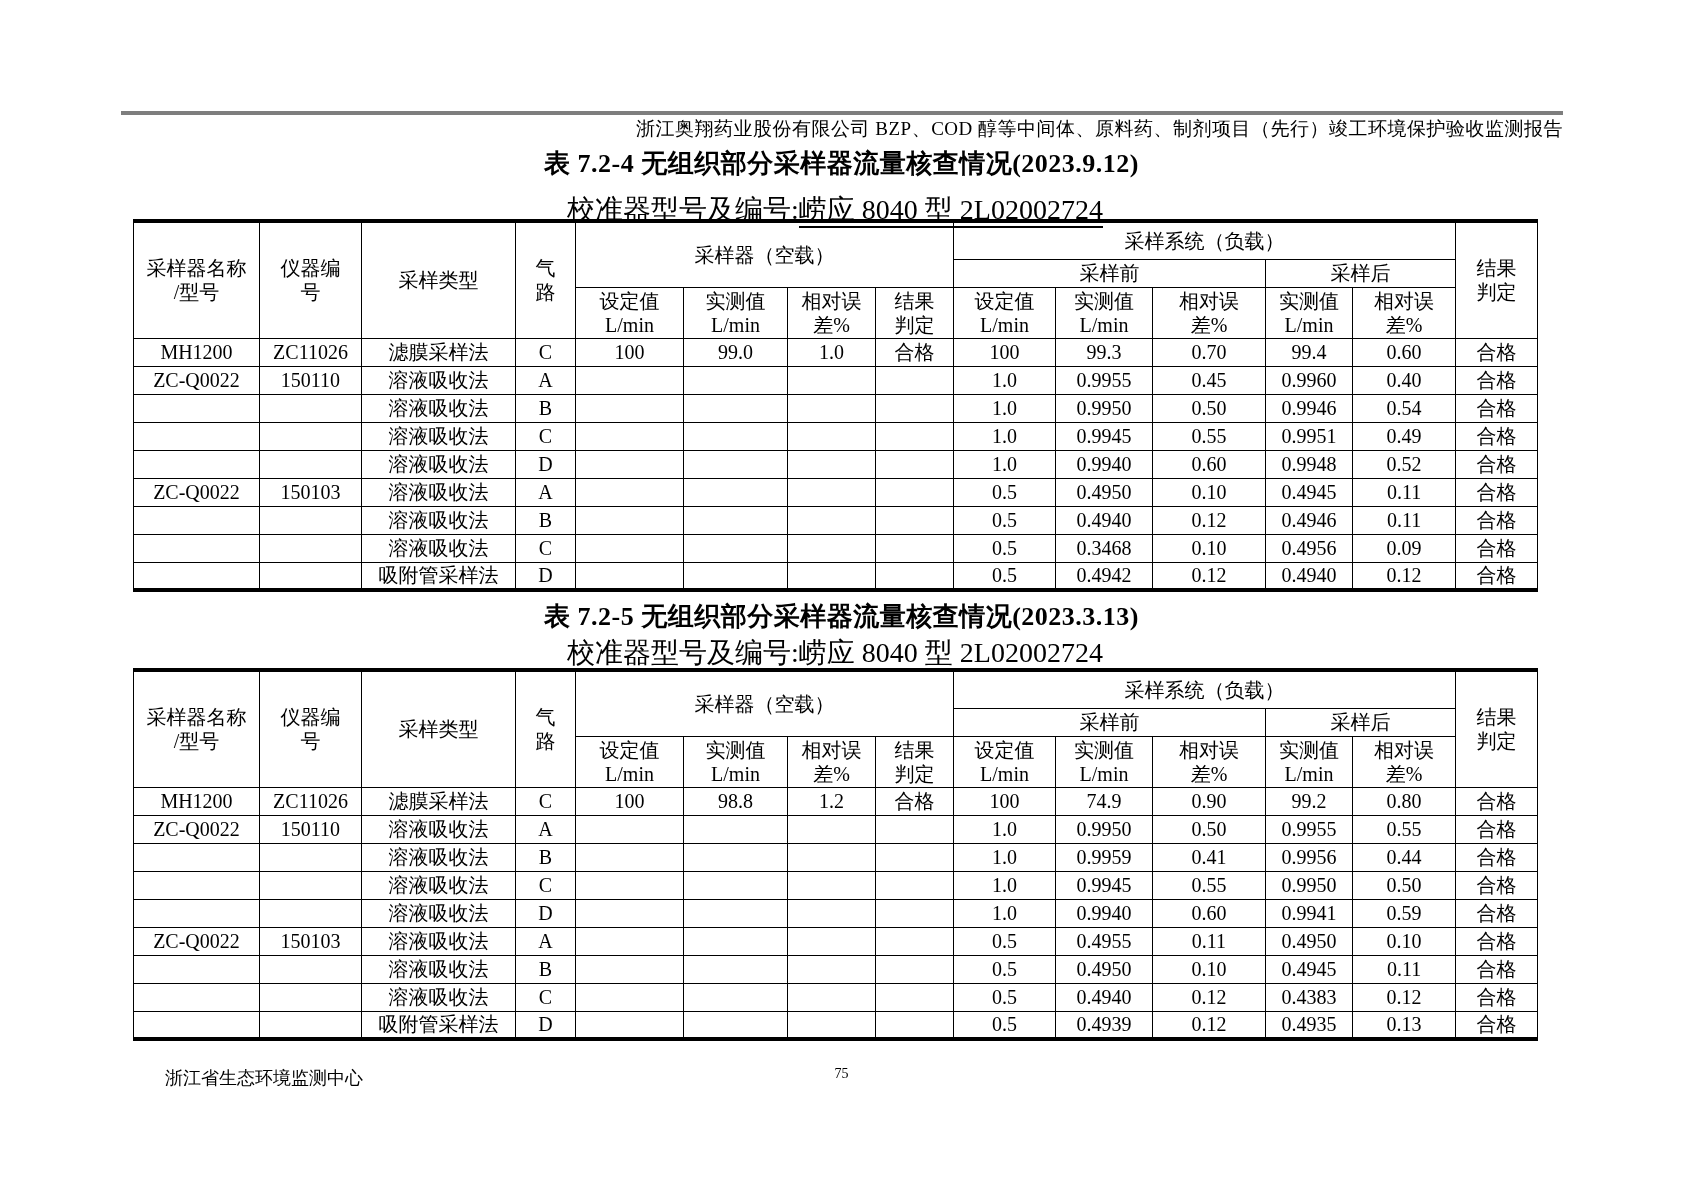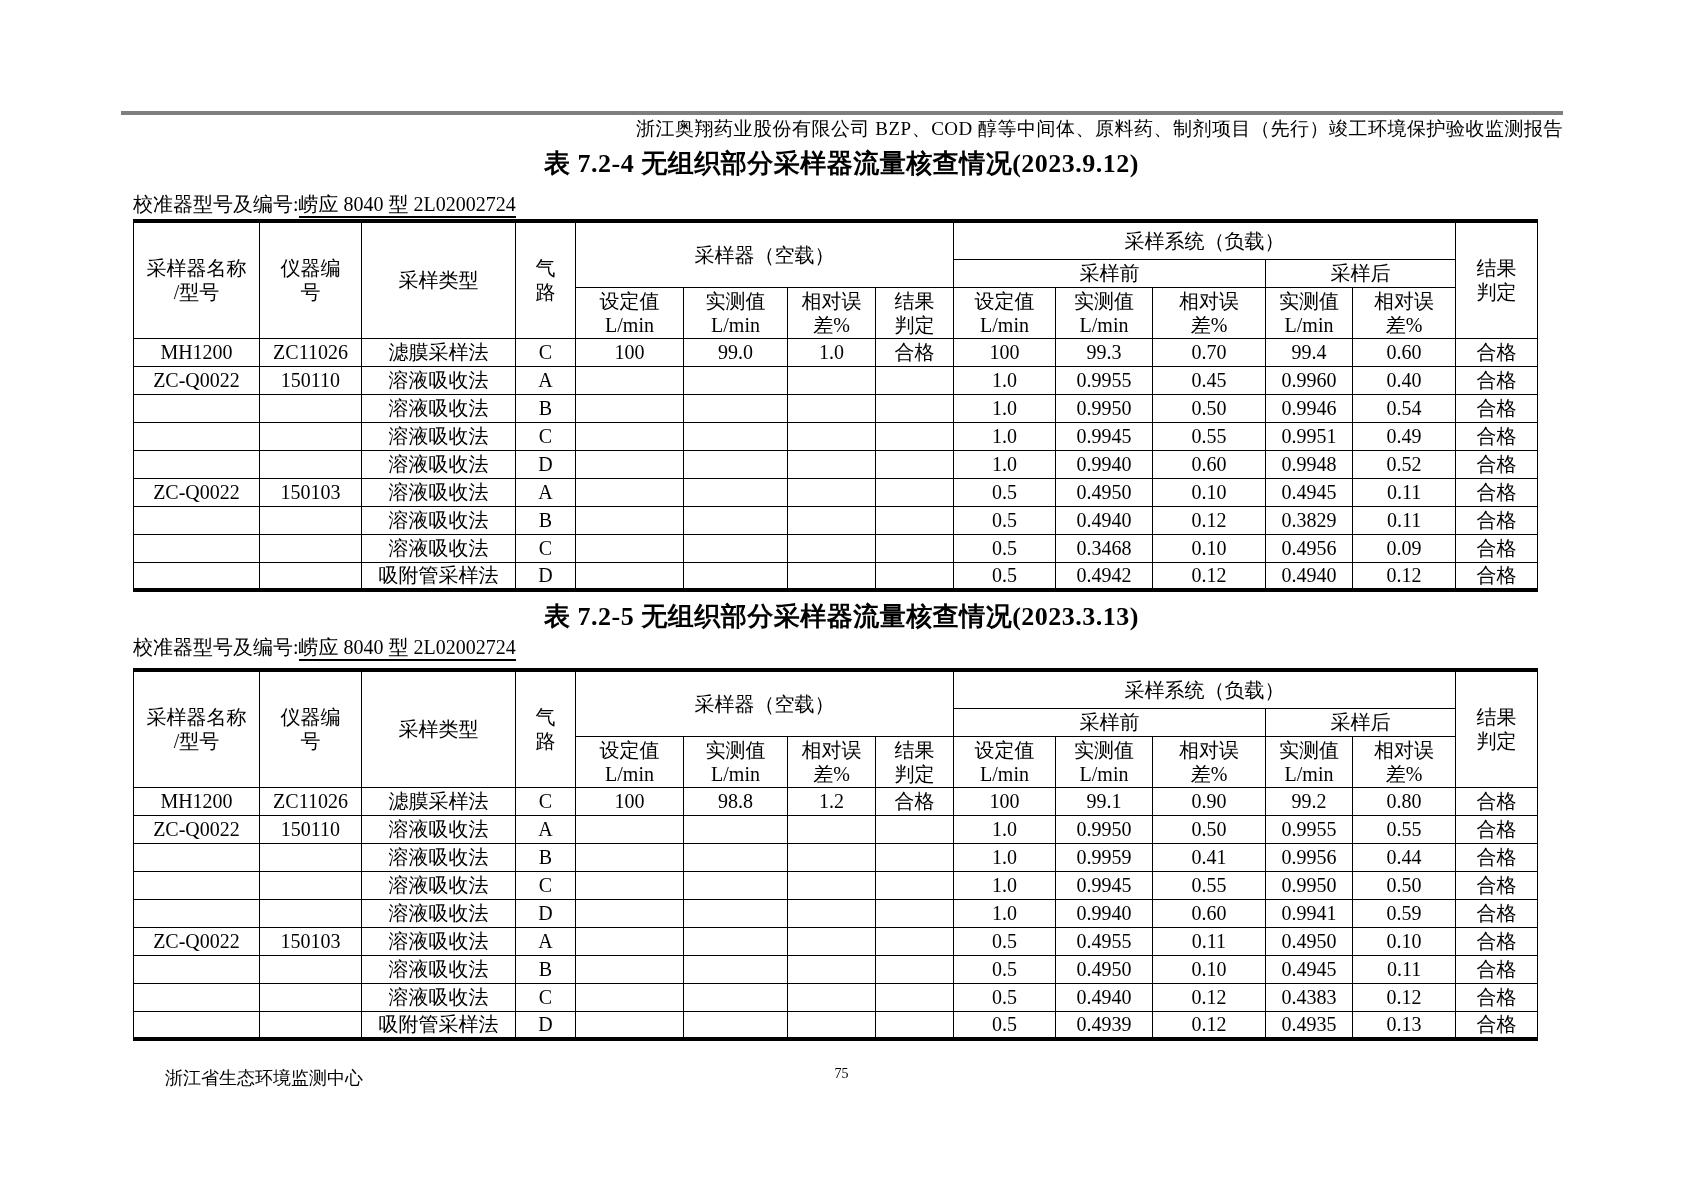--- a/index.html
+++ b/index.html
@@ -20,22 +20,22 @@
   }
 
   .tbl-title {
     position:absolute; left:0; width:1683px; text-align:center;
     font-size:26px; font-weight:bold; letter-spacing:0.5px; white-space:nowrap;
   }
   #title-1 { top:146px; }
   #title-2 { top:599px; }
 
   .cal-line {
-    position:absolute; left:133px; width:1404px; text-align:left;
-    font-size:20px; white-space:nowrap;
+    position:absolute; left:133px; width:1404px; text-align:center;
+    font-size:28px; white-space:nowrap;
   }
   #cal-1 { top:191px; }
   #cal-2 { top:634px; }
   .cal-underline { border-bottom:2px solid #000; padding-bottom:1px; }
 
   table.flow {
     position:absolute; left:133px; width:1404px;
     border-collapse:collapse; table-layout:fixed;
     border-top:4px solid #000; border-bottom:4px solid #000;
   }
@@ -231,21 +231,21 @@
           <td></td>
           <td>溶液吸收法</td>
           <td>B</td>
           <td></td>
           <td></td>
           <td></td>
           <td></td>
           <td>0.5</td>
           <td>0.4940</td>
           <td>0.12</td>
-          <td>0.3829</td>
+          <td>0.4946</td>
           <td>0.11</td>
           <td>合格</td>
         </tr>
         <tr>
           <td></td>
           <td></td>
           <td>溶液吸收法</td>
           <td>C</td>
           <td></td>
           <td></td>
@@ -342,21 +342,21 @@
         <tr>
           <td>MH1200</td>
           <td>ZC11026</td>
           <td>滤膜采样法</td>
           <td>C</td>
           <td>100</td>
           <td>98.8</td>
           <td>1.2</td>
           <td>合格</td>
           <td>100</td>
-          <td>99.1</td>
+          <td>74.9</td>
           <td>0.90</td>
           <td>99.2</td>
           <td>0.80</td>
           <td>合格</td>
         </tr>
         <tr>
           <td>ZC-Q0022</td>
           <td>150110</td>
           <td>溶液吸收法</td>
           <td>A</td>

